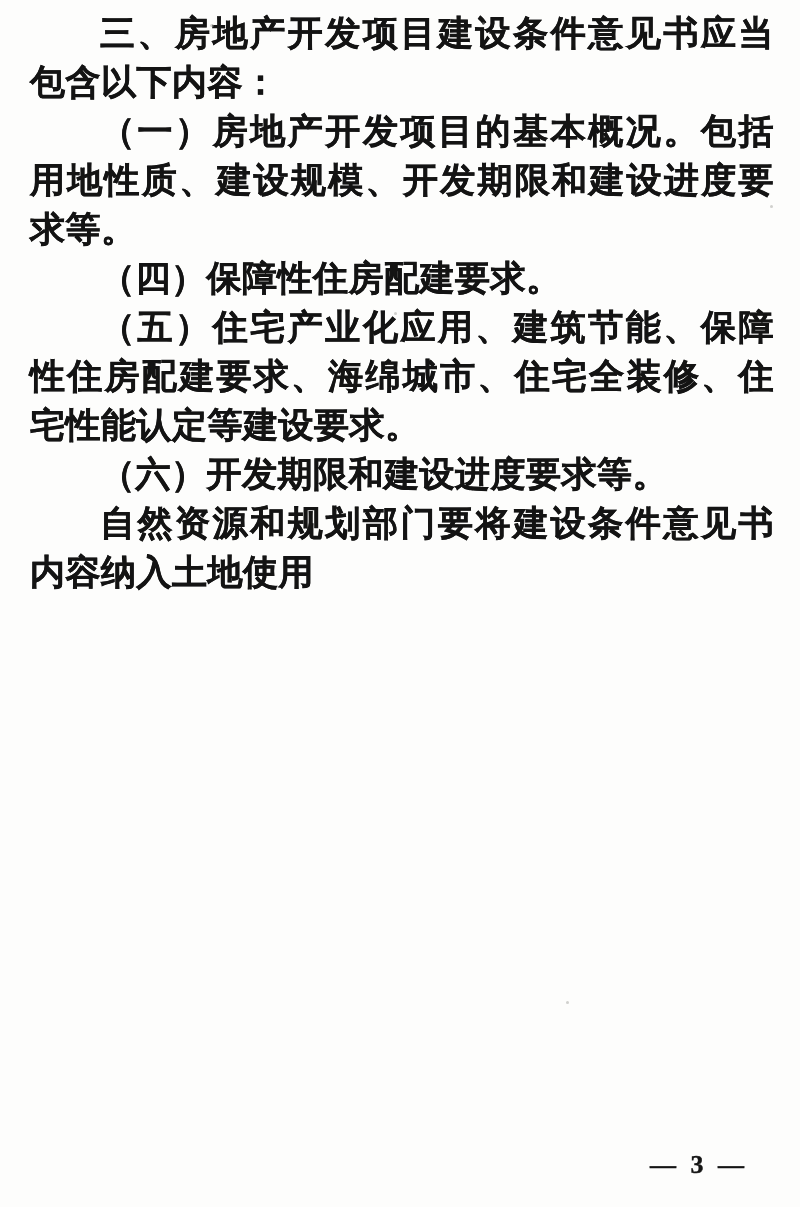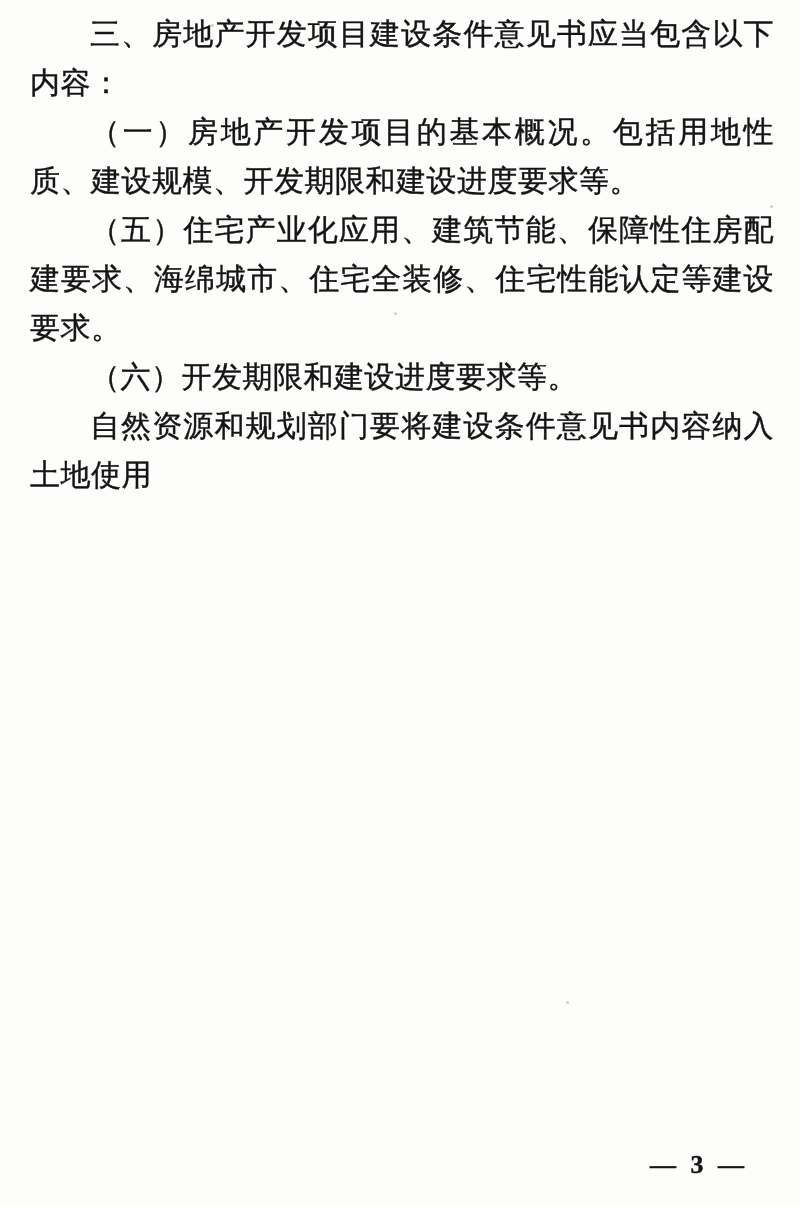--- a/index.html
+++ b/index.html
@@ -18,23 +18,23 @@
     color: #141414;
   }
   .text-block {
     position: absolute;
     left: 30px;
     right: 26px;
     top: 9px;
   }
   .doc-par {
     margin: 0;
-    font-size: 30px;
+    font-size: 35px;
     line-height: 49px;
-    font-weight: 400;
+    font-weight: 700;
     text-align: justify;
     text-justify: inter-character;
     text-indent: 2em;
     letter-spacing: 0.5px;
     word-break: break-all;
     -webkit-text-stroke: 0.4px #141414;
   }
   .page-number {
     position: absolute;
     right: 52px;
@@ -58,20 +58,21 @@
   .speck.s5 { left: 566px; top: 1001px; width: 3px; height: 3px; }
 </style>
 </head>
 <body>
 
 <div class="page">
 
   <div class="text-block">
     <p class="doc-par">三、房地产开发项目建设条件意见书应当包含以下内容：</p>
     <p class="doc-par">（一）房地产开发项目的基本概况。包括用地性质、建设规模、开发期限和建设进度要求等。</p>
+    <p class="doc-par">（四）保障性住房配建要求。</p>
     <p class="doc-par">（五）住宅产业化应用、建筑节能、保障性住房配建要求、海绵城市、住宅全装修、住宅性能认定等建设要求。</p>
     <p class="doc-par">（六）开发期限和建设进度要求等。</p>
     <p class="doc-par">自然资源和规划部门要将建设条件意见书内容纳入土地使用</p>
   </div>
 
   <div class="page-number">— 3 —</div>
 
   <div class="speck s1"></div>
   <div class="speck s2"></div>
   <div class="speck s3"></div>

